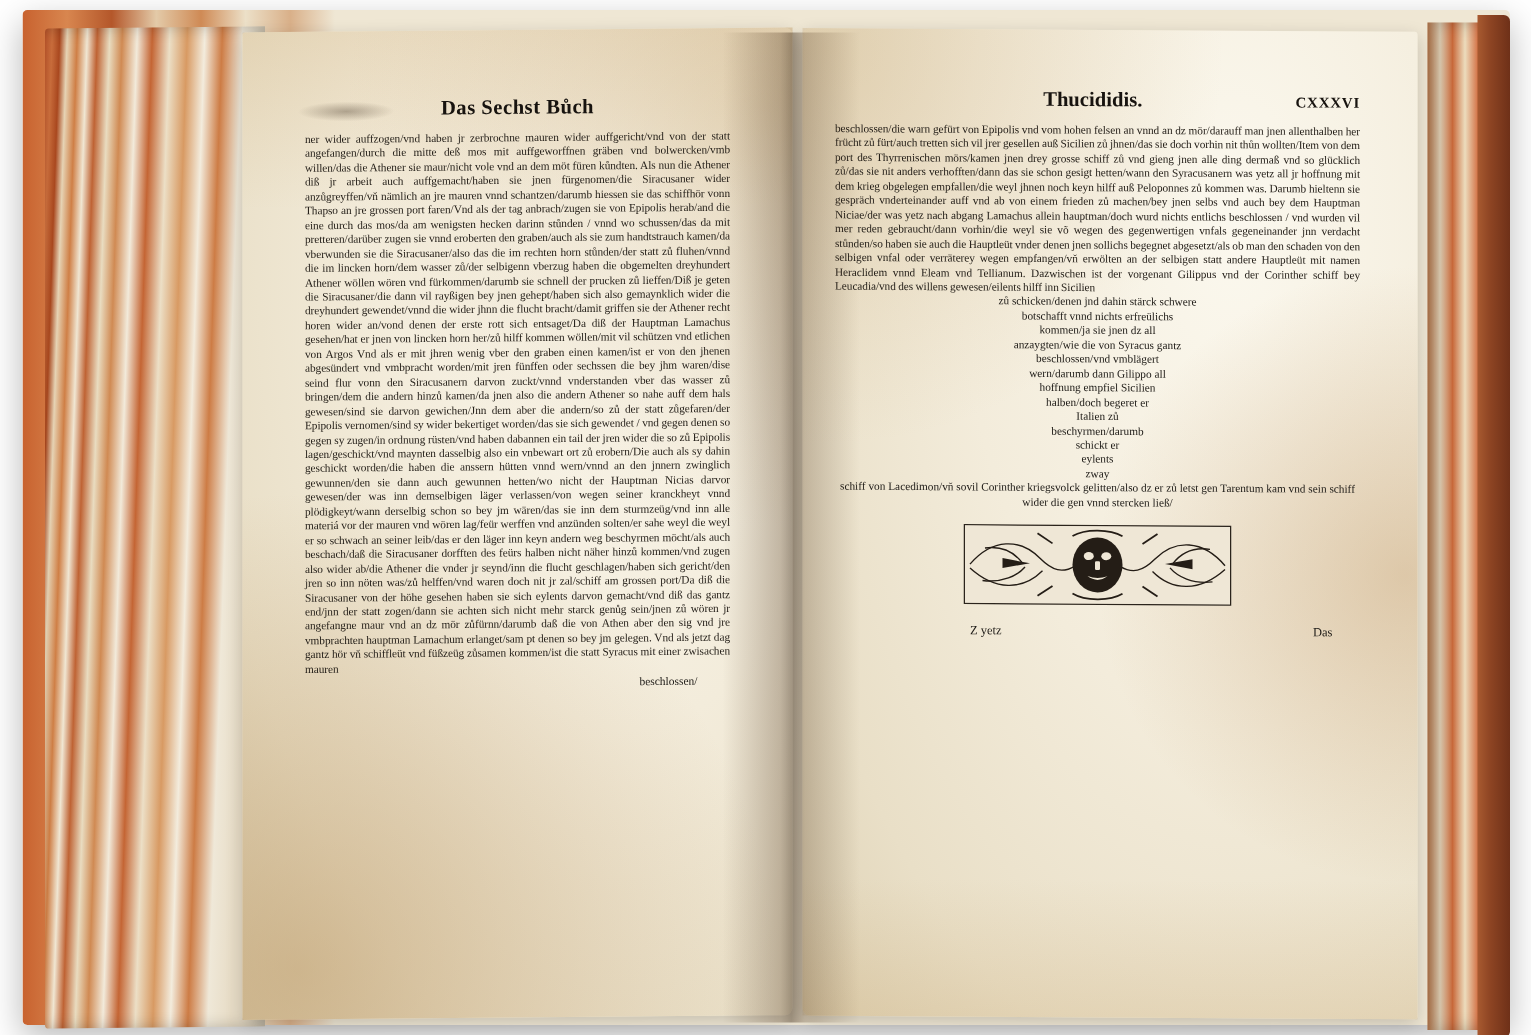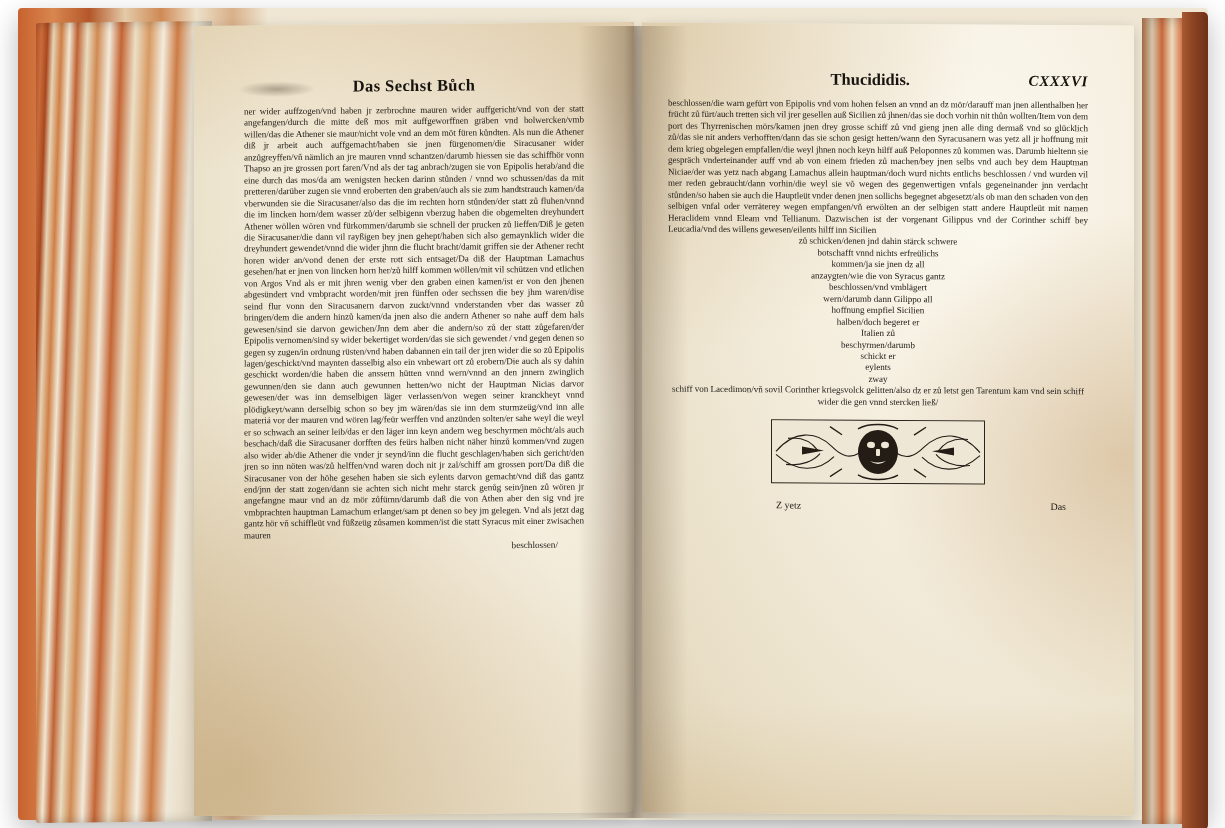--- a/index.html
+++ b/index.html
@@ -159,24 +159,23 @@
   .head-row .title {
     flex: 1;
     text-align: center;
     font-weight: bold;
     font-size: 16.5px;
     color: #17130f;
     padding-left: 44px;
   }
   .head-row .folio {
     font-weight: bold;
-    font-size: 15px;
+    font-size: 12px;
     letter-spacing: 0.6px;
     color: #17130f;
-    font-style: italic;
   }
   .body-text {
     font-size: 9.05px;
     line-height: 11.45px;
     text-align: justify;
     hyphens: none;
     word-spacing: -0.3px;
     letter-spacing: -0.05px;
     color: #211c16;
   }

